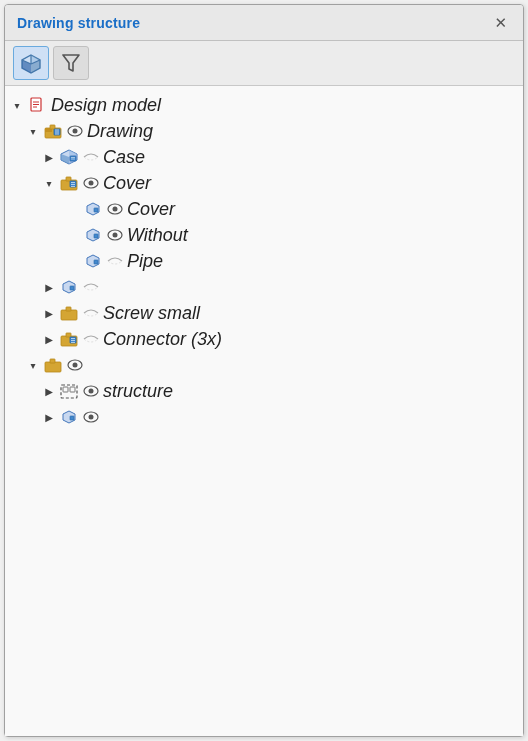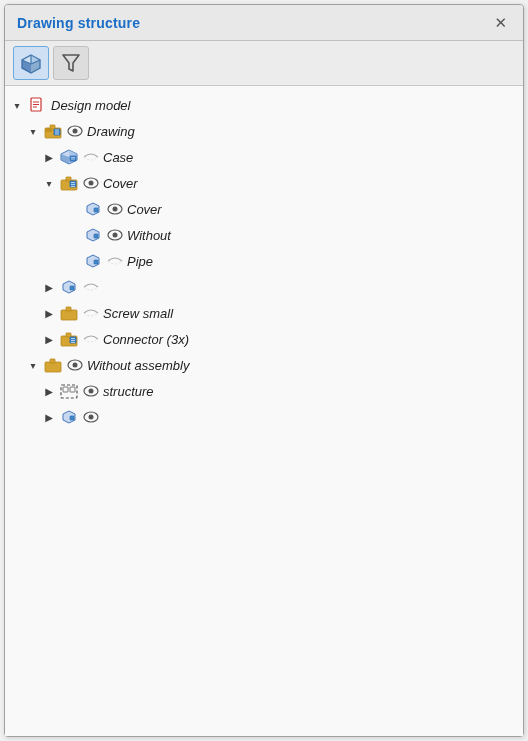--- a/index.html
+++ b/index.html
@@ -118,21 +118,21 @@
     .eye-icon {
       width: 18px;
       height: 18px;
       display: inline-flex;
       align-items: center;
       justify-content: center;
       flex-shrink: 0;
       margin: 0 1px;
     }
     .item-label {
-      font-size: 13px;
+      font-size: 18px;
       font-style: italic;
       color: #222;
       margin-left: 2px;
     }
   </style>
 </head>
 <body>
 
 <div class="panel">
 
@@ -364,21 +364,20 @@
           <rect x="1" y="5" width="16" height="10" rx="1" fill="#d4a533" stroke="#b8891a" stroke-width="0.8"></rect>
           <rect x="6" y="2" width="5" height="4" rx="0.5" fill="#d4a533" stroke="#b8891a" stroke-width="0.8"></rect>
         </svg>
       </span>
       <span class="eye-icon">
         <svg width="16" height="12" viewBox="0 0 16 12">
           <ellipse cx="8" cy="6" rx="7" ry="5" fill="none" stroke="#555" stroke-width="1.2"></ellipse>
           <circle cx="8" cy="6" r="2.5" fill="#555"></circle>
         </svg>
       </span>
-      <span class="item-label">Without assembly</span>
     </div>
 
     <div class="tree-item">
       <span class="indent" style="width:36px"></span>
       <span class="toggle">▶</span>
       <span class="item-icon">
         <svg width="18" height="16" viewBox="0 0 18 16">
           <rect x="1" y="2" width="16" height="13" rx="1" fill="none" stroke="#555" stroke-width="1.2" stroke-dasharray="3,2"></rect>
           <rect x="3" y="4" width="5" height="5" rx="0.5" fill="none" stroke="#555" stroke-width="0.8"></rect>
           <rect x="10" y="4" width="5" height="5" rx="0.5" fill="none" stroke="#555" stroke-width="0.8"></rect>

